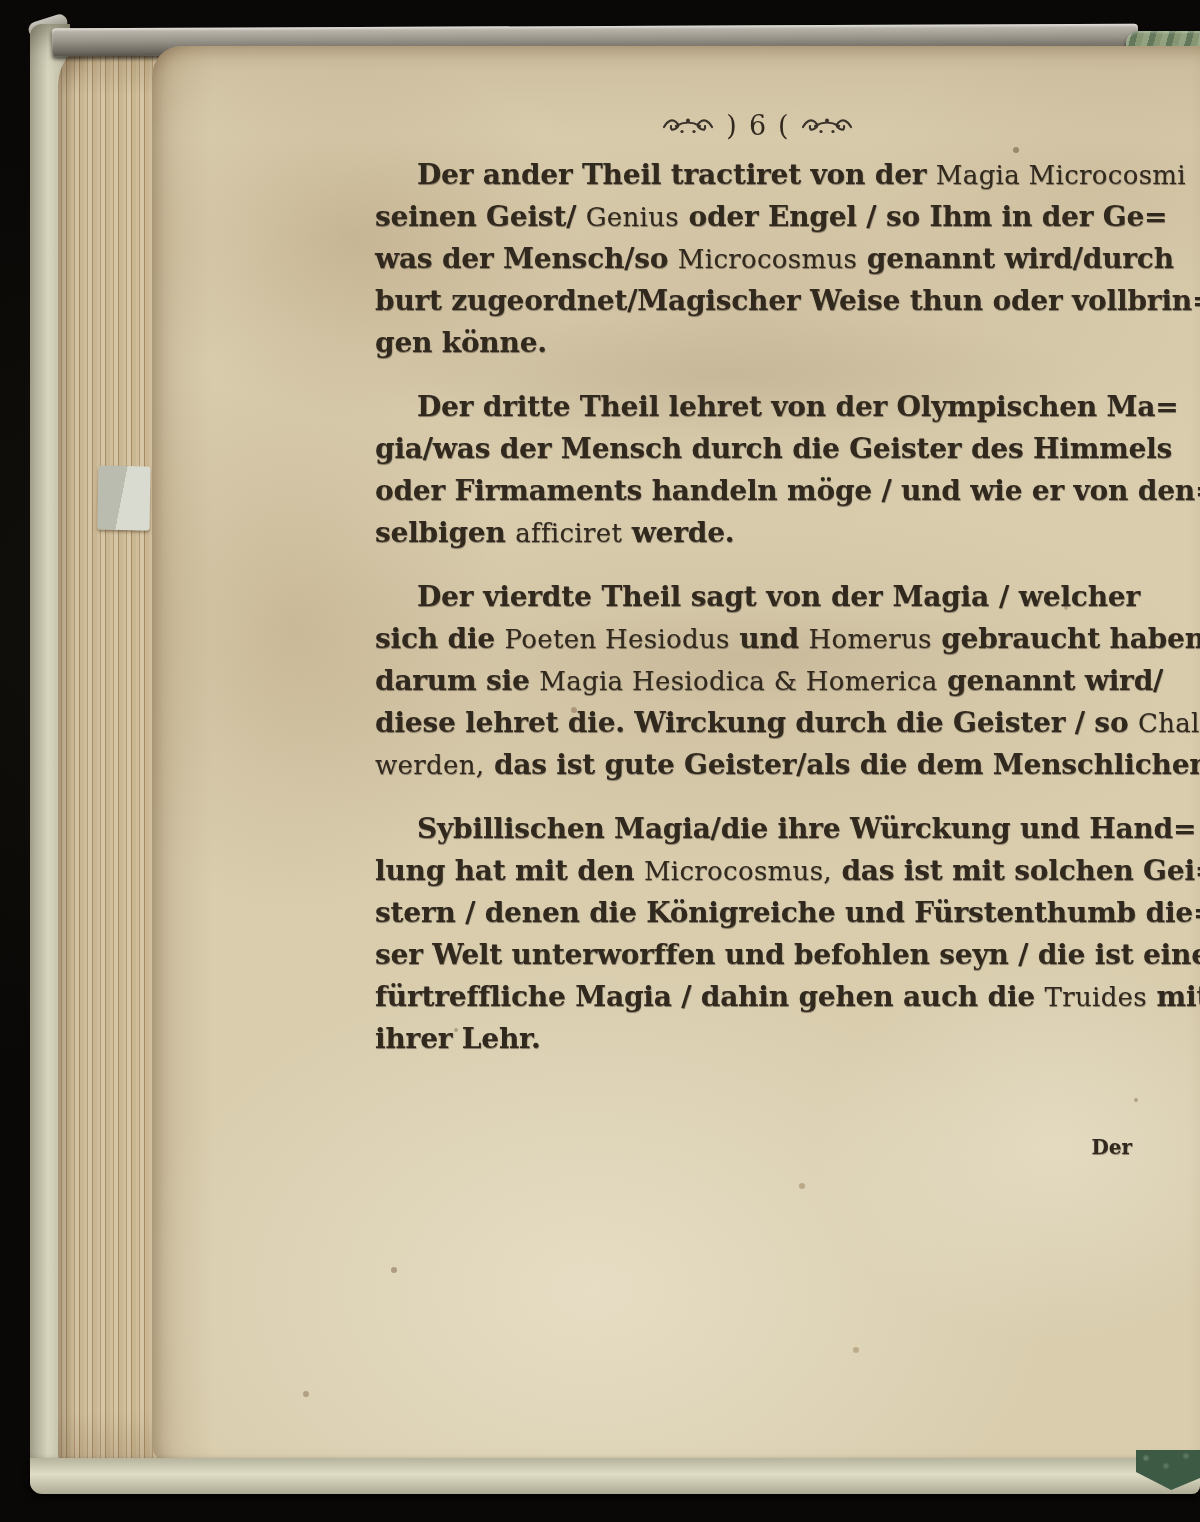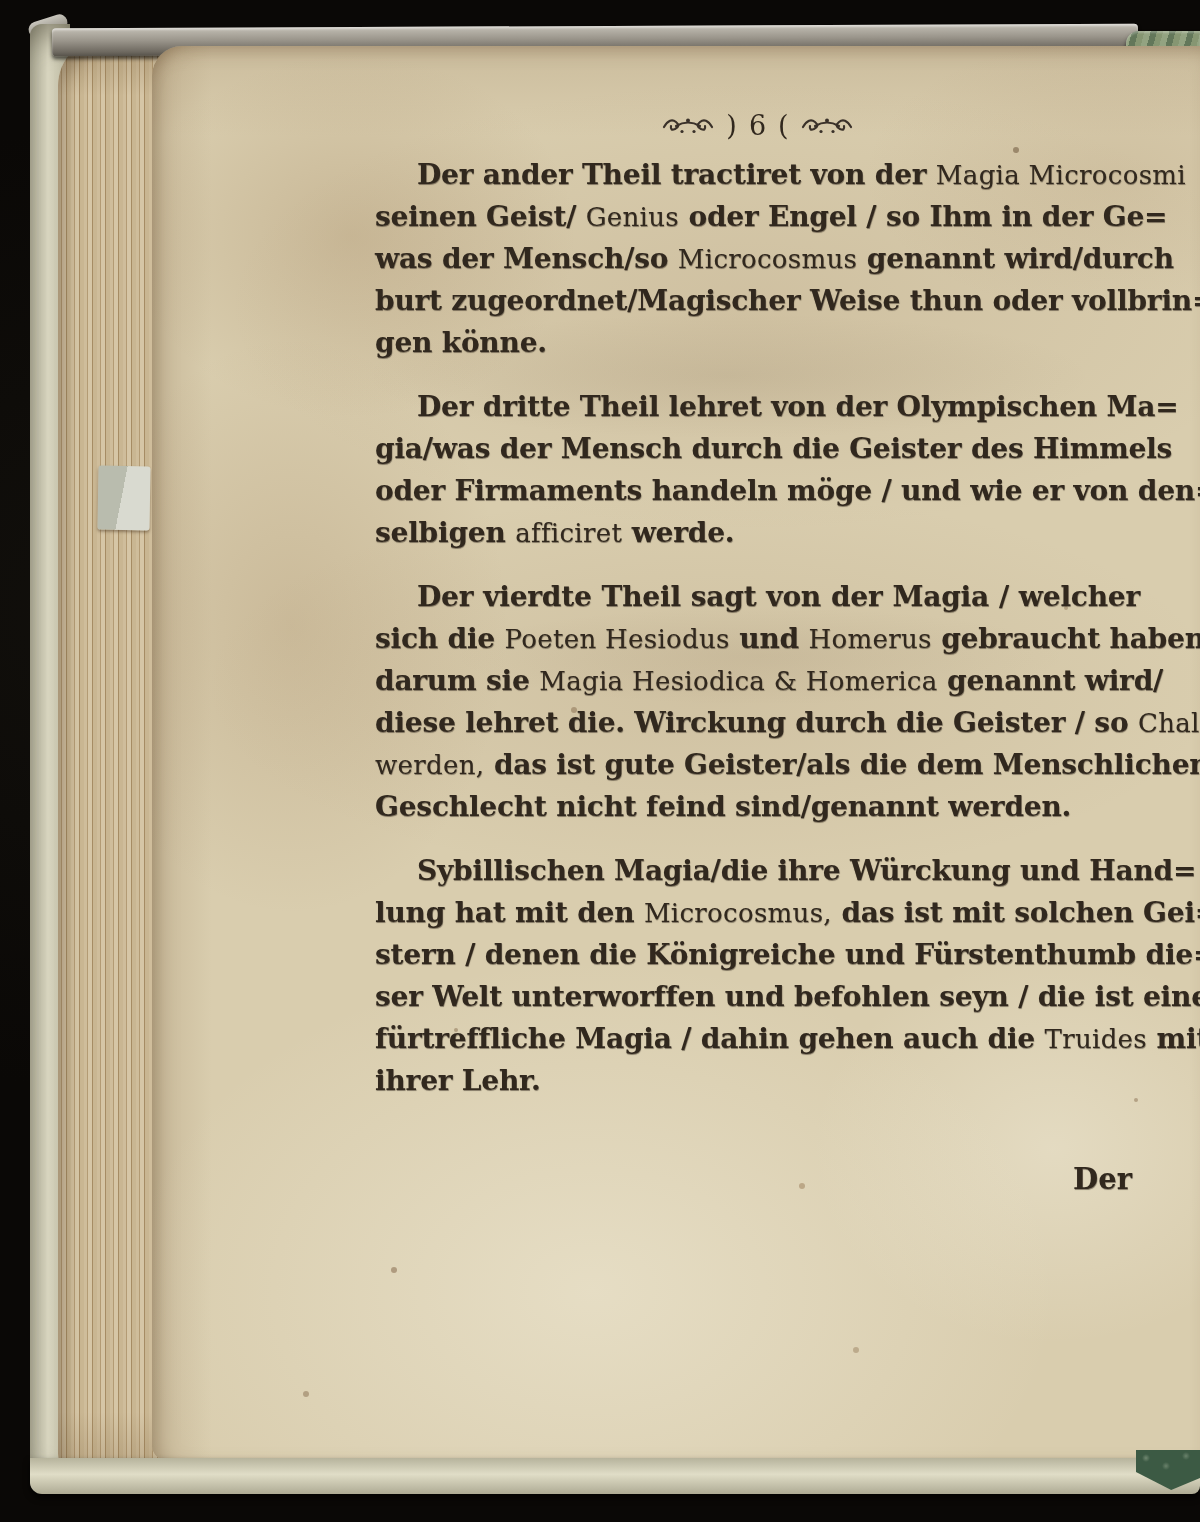--- a/index.html
+++ b/index.html
@@ -78,21 +78,21 @@
   .text-block{position:absolute;left:223px;top:108px;width:765px;}
   .para{margin:0 0 22px 0;}
   .para:last-child{margin-bottom:0;}
   .tline{height:42px;line-height:42px;white-space:nowrap;text-align:justify;
     text-align-last:justify;font-size:28px;letter-spacing:-.2px;
     text-shadow:.4px .6px .7px rgba(49,40,30,.5);}
   .tline.last{text-align-last:left;}
   .para .tline:first-child{text-indent:42px;}
   .fraktur{font-family:"DejaVu Serif",serif;font-weight:700;}
   .antiqua{font-family:"DejaVu Serif",serif;font-weight:400;font-size:.93em;letter-spacing:.3px;}
-  .catchword{position:absolute;top:1116px;right:68px;font-size:29px;font-weight:700;
+  .catchword{position:absolute;top:1089px;right:68px;font-size:20px;font-weight:700;
     text-shadow:.4px .6px .7px rgba(49,40,30,.5);}
 </style>
 </head>
 <body>
 
 <div class="stage">
   <div class="clasp"></div>
   <div class="cover-left"></div>
   <div class="page-stack"></div>
   <div class="top-edge"></div>
@@ -149,21 +149,20 @@
           <div class="tline"><span class="fraktur">gia/was der Mensch durch die Geister des Himmels</span></div>
           <div class="tline"><span class="fraktur">oder Firmaments handeln möge / und wie er von den=</span></div>
           <div class="tline last"><span class="fraktur">selbigen </span><span class="antiqua">afficiret</span><span class="fraktur"> werde.</span></div>
         </div>
         <div class="para">
           <div class="tline"><span class="fraktur">Der vierdte Theil sagt von der Magia / welcher</span></div>
           <div class="tline"><span class="fraktur">sich die </span><span class="antiqua">Poeten Hesiodus</span><span class="fraktur"> und </span><span class="antiqua">Homerus</span><span class="fraktur"> gebraucht haben/</span></div>
           <div class="tline"><span class="fraktur">darum sie </span><span class="antiqua">Magia Hesiodica &amp; Homerica</span><span class="fraktur"> genannt wird/</span></div>
           <div class="tline"><span class="fraktur">diese lehret die. Wirckung durch die Geister / so </span><span class="antiqua">Chale-</span></div>
           <div class="tline"><span class="antiqua">werden,</span><span class="fraktur"> das ist gute Geister/als die dem Menschlichen</span></div>
-          <div class="tline last"><span class="fraktur">Geschlecht nicht feind sind/genannt werden.</span></div>
         </div>
         <div class="para">
           <div class="tline"><span class="fraktur">Sybillischen Magia/die ihre Würckung und Hand=</span></div>
           <div class="tline"><span class="fraktur">lung hat mit den </span><span class="antiqua">Microcosmus,</span><span class="fraktur"> das ist mit solchen Gei=</span></div>
           <div class="tline"><span class="fraktur">stern / denen die Königreiche und Fürstenthumb die=</span></div>
           <div class="tline"><span class="fraktur">ser Welt unterworffen und befohlen seyn / die ist eine</span></div>
           <div class="tline"><span class="fraktur">fürtreffliche Magia / dahin gehen auch die </span><span class="antiqua">Truides</span><span class="fraktur"> mit</span></div>
           <div class="tline last"><span class="fraktur">ihrer Lehr.</span></div>
         </div>
       </div>

